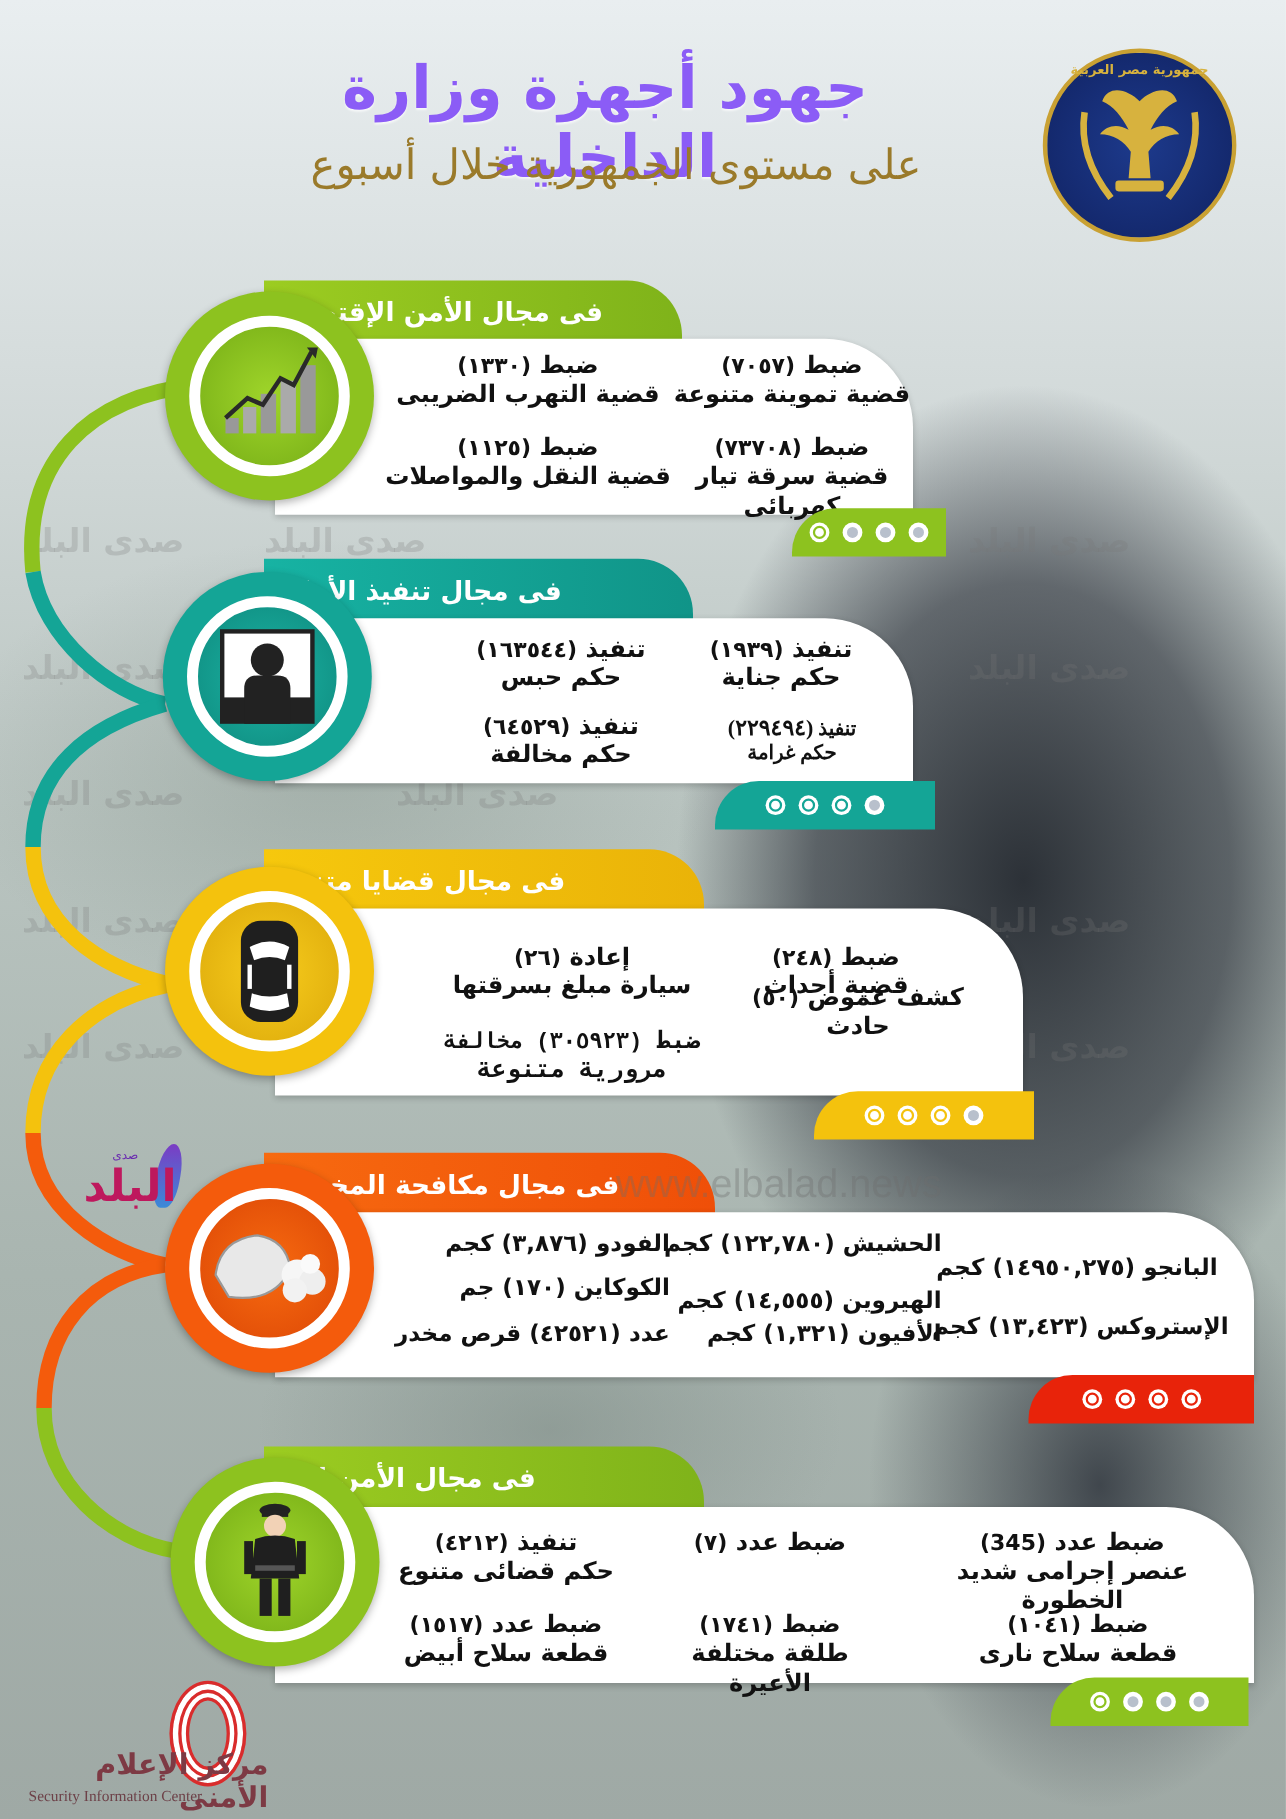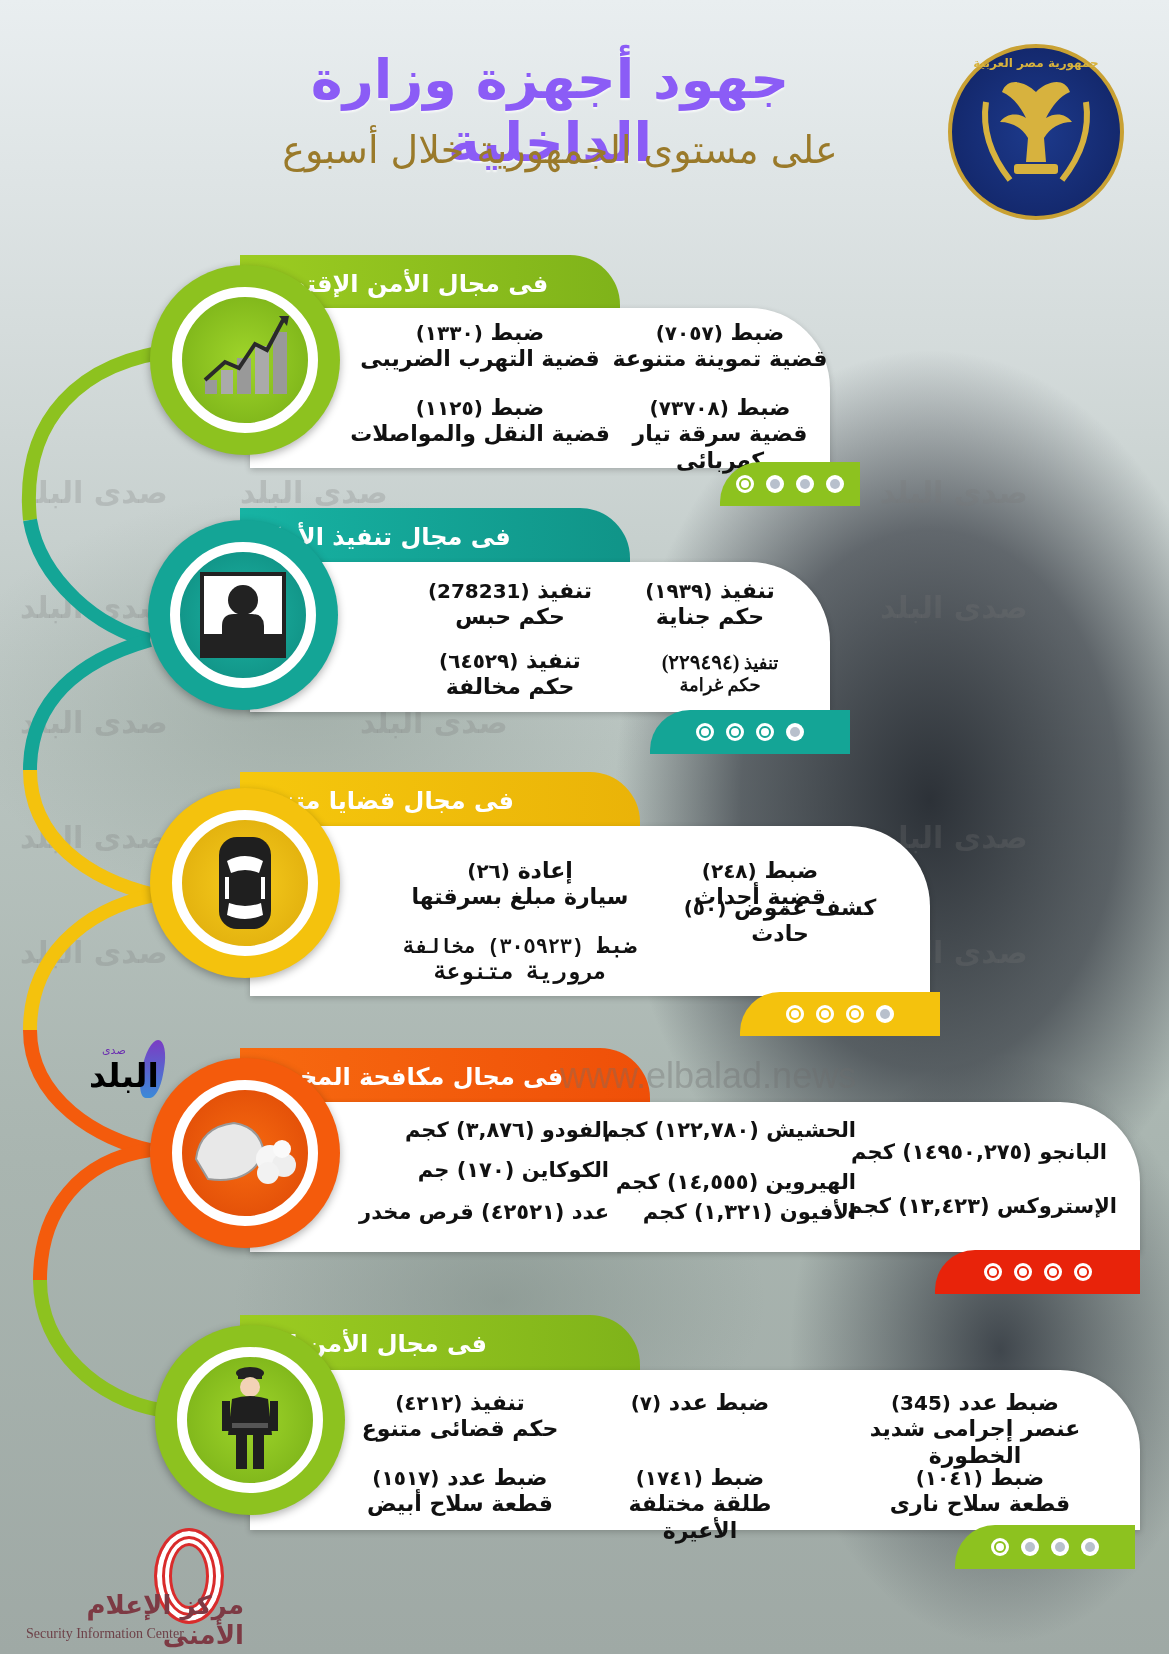--- a/index.html
+++ b/index.html
@@ -76,21 +76,21 @@
     font-family: "DejaVu Sans", sans-serif;
   }
   .item .verb { font-weight: 900; }
   .item .num { font-weight: bold; font-size: 20px; }
   .drug-line {
     position: absolute; direction: rtl; white-space: nowrap; font-size: 21px; font-weight: bold; color: #111;
     font-family: "DejaVu Sans", sans-serif;
   }
 
   .elbalad-logo { position: absolute; left: 76px; top: 1040px; width: 90px; height: 60px; }
-  .elbalad-logo .txt { position: absolute; left: 13px; top: 16px; color: #000000; font-size: 33px; font-weight: bold; direction: rtl; }
+  .elbalad-logo .txt { position: absolute; left: 0; top: 16px; color: #be185d; font-size: 40px; font-weight: bold; direction: rtl; }
   .elbalad-logo .small { position: absolute; left: 26px; top: 4px; color: #6a2bb0; font-size: 11px; direction: rtl; }
   .elbalad-logo .flame { position: absolute; left: 66px; top: 0; width: 22px; height: 58px; border-radius: 50% 50% 40% 40%; background: linear-gradient(180deg,#7b3cc4,#3a8ad8); transform: skewX(-10deg); }
 
   .sic-logo { position: absolute; left: 14px; top: 1500px; width: 230px; height: 150px; }
   .sic-rings { position: absolute; left: 140px; top: 28px; width: 70px; height: 96px; border-radius: 50%; border: 3px solid #d92c2c; box-shadow: inset 0 0 0 5px #fff, inset 0 0 0 8px #d92c2c, inset 0 0 0 12px #fff, inset 0 0 0 15px #d92c2c; }
   .sic-ar { position: absolute; left: 10px; top: 90px; color: #7d3a44; font-size: 26px; font-weight: bold; direction: rtl; }
   .sic-en { position: absolute; left: 12px; top: 126px; color: #6d4148; font-size: 14px; font-family: "Liberation Serif", serif; }
 
   .url-watermark { position: absolute; left: 560px; top: 1055px; color: rgba(110,110,110,0.35); font-size: 36px; font-family: "Liberation Sans", sans-serif; }
 </style>
@@ -178,21 +178,21 @@
 </div>
 
 <div>
   <div class="tab" style="left:240px;top:508px;width:390px;background:linear-gradient(90deg,#17b3a3,#109488);">فى مجال تنفيذ الأحكام</div>
   <div class="card" style="left:250px;top:562px;width:580px;height:150px;"></div>
   <div class="item" style="left:620px;top:578px;width:180px;">
     <div><span class="verb">تنفيذ</span> <span class="num">(١٩٣٩)</span></div>
     <div>حكم جناية</div>
   </div>
   <div class="item" style="left:400px;top:578px;width:220px;">
-    <div><span class="verb">تنفيذ</span> <span class="num">(278231)</span></div>
+    <div><span class="verb">تنفيذ</span> <span class="num">(١٦٣٥٤٤)</span></div>
     <div>حكم حبس</div>
   </div>
   <div class="item" style="left:620px;top:650px;width:200px;font-size:18px;font-family:Liberation Serif, serif;">
     <div><span class="verb">تنفيذ</span> <span class="num">(٢٢٩٤٩٤)</span></div>
     <div>حكم غرامة</div>
   </div>
   <div class="item" style="left:400px;top:648px;width:220px;">
     <div><span class="verb">تنفيذ</span> <span class="num">(٦٤٥٢٩)</span></div>
     <div>حكم مخالفة</div>
   </div>

